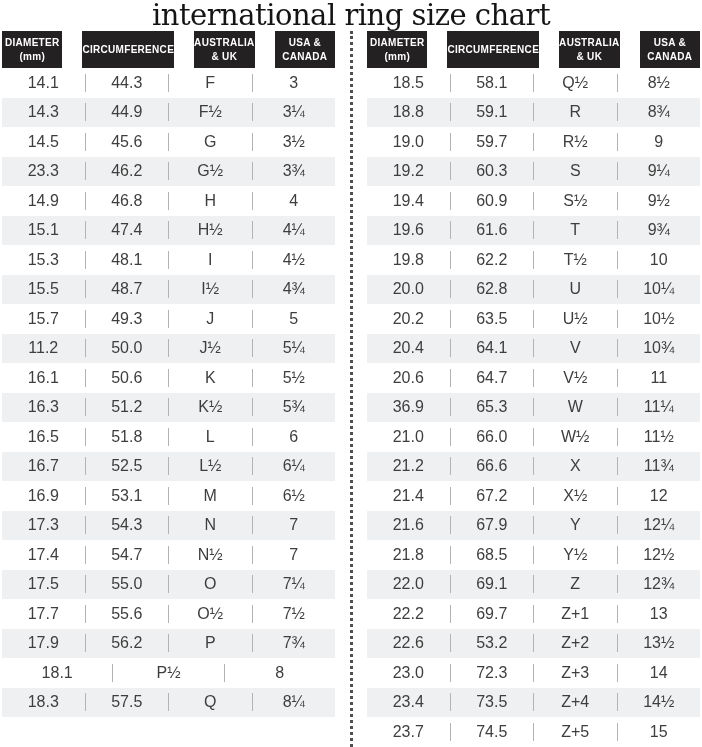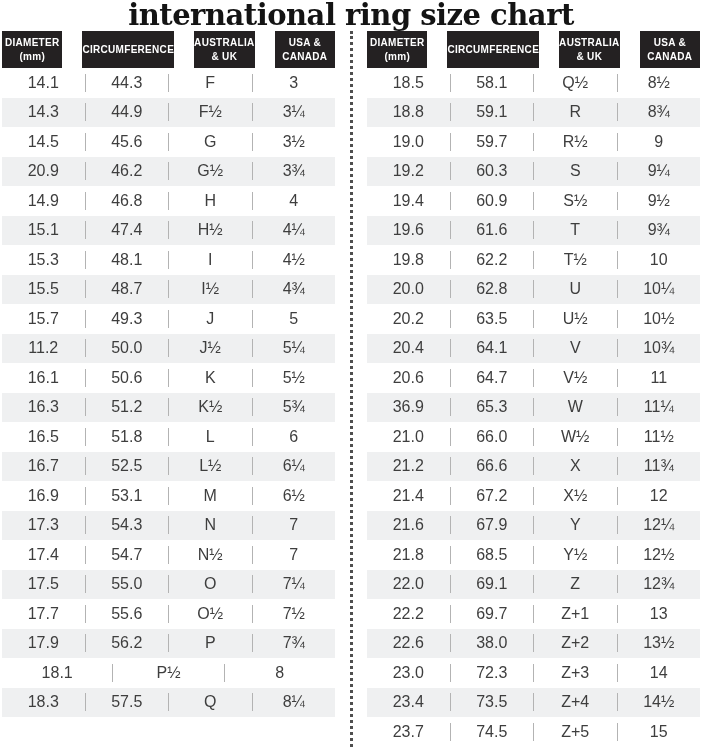--- a/index.html
+++ b/index.html
@@ -3,21 +3,21 @@
 <meta charset="utf-8">
 <style>
   html,body{margin:0;padding:0;}
   body{
     width:702px;height:747px;background:#ffffff;
     font-family:"Liberation Sans",sans-serif;
     overflow:hidden;
   }
   .title{
     font-family:"DejaVu Serif",serif;
-    font-weight:700;
+    font-weight:400;
     font-size:29px;
     letter-spacing:-0.5px;
     text-align:center;
     color:#141414;
     height:31px;
     line-height:31px;
   }
   .tables{
     display:flex;
     padding:0 2px;
@@ -107,21 +107,21 @@
             <div class="td">F½</div>
             <div class="td">3¼</div>
           </div>
           <div class="tr">
             <div class="td">14.5</div>
             <div class="td">45.6</div>
             <div class="td">G</div>
             <div class="td">3½</div>
           </div>
           <div class="tr">
-            <div class="td">20.9</div>
+            <div class="td">23.3</div>
             <div class="td">46.2</div>
             <div class="td">G½</div>
             <div class="td">3¾</div>
           </div>
           <div class="tr">
             <div class="td">14.9</div>
             <div class="td">46.8</div>
             <div class="td">H</div>
             <div class="td">4</div>
           </div>
@@ -359,21 +359,21 @@
             <div class="td">12¾</div>
           </div>
           <div class="tr">
             <div class="td">22.2</div>
             <div class="td">69.7</div>
             <div class="td">Z+1</div>
             <div class="td">13</div>
           </div>
           <div class="tr">
             <div class="td">22.6</div>
-            <div class="td">38.0</div>
+            <div class="td">53.2</div>
             <div class="td">Z+2</div>
             <div class="td">13½</div>
           </div>
           <div class="tr">
             <div class="td">23.0</div>
             <div class="td">72.3</div>
             <div class="td">Z+3</div>
             <div class="td">14</div>
           </div>
           <div class="tr">

